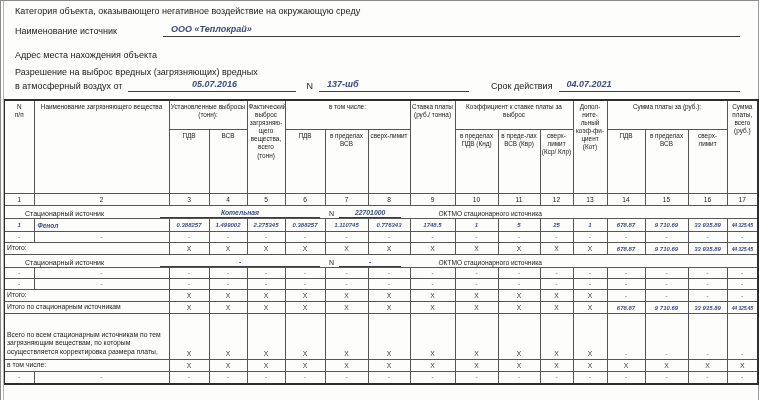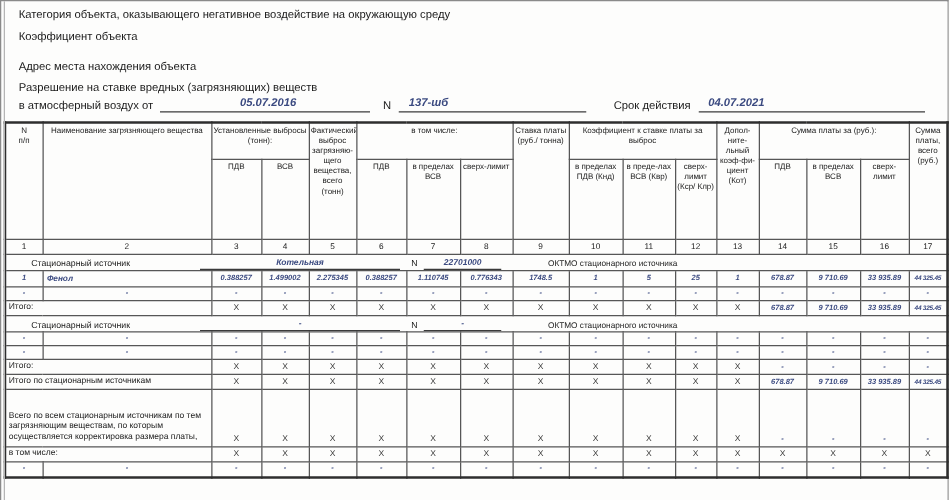--- a/index.html
+++ b/index.html
@@ -67,30 +67,33 @@
 <body>
 
 <div class="page">
   <div class="page-leftline"></div>
 
   <div class="form">
     <div class="frow">
       <span class="flabel">Категория объекта, оказывающего негативное воздействие на окружающую среду</span>
     </div>
     <div class="frow">
-      <span class="flabel lw1">Коэффициент объекта</span>
+      <span class="flabel lw1">Наименование источник</span>
+      <span class="fline grow">
+        <span class="fval">ООО «Теплокрай»</span>
+      </span>
     </div>
     <div class="frow">
     </div>
     <div class="frow">
       <span class="flabel lw2">Адрес места нахождения объекта</span>
       <span class="grow"></span>
     </div>
     <div class="permit-block">
-      <div class="permit-l1">Разрешение на ставке вредных (загрязняющих) веществ</div>
+      <div class="permit-l1">Разрешение на выброс вредных (загрязняющих) вредных</div>
       <div class="frow">
         <span class="flabel">в атмосферный воздух от</span>
         <span class="fline dateline center">
           <span class="fval">05.07.2016</span>
         </span>
         <span class="nlbl">N</span>
         <span class="fline numline">
           <span class="fval">137-шб</span>
         </span>
         <span class="sroklbl">Срок действия</span>

